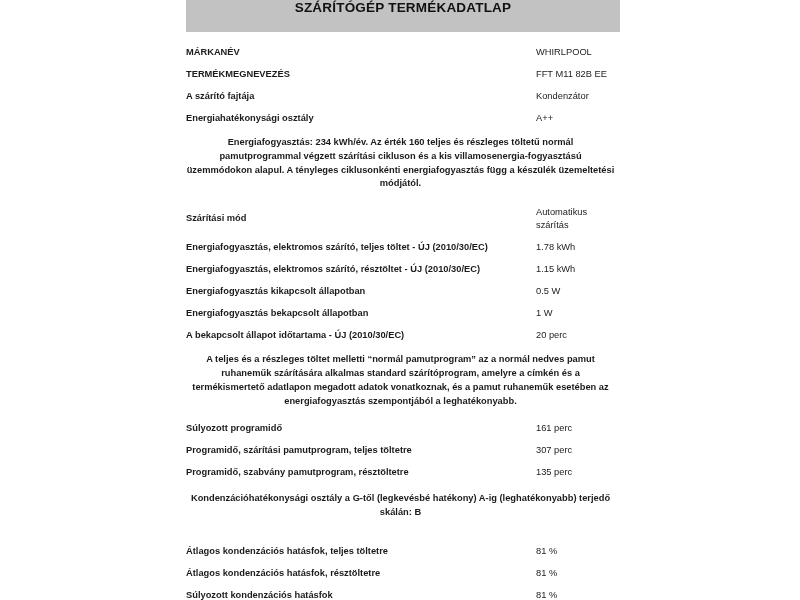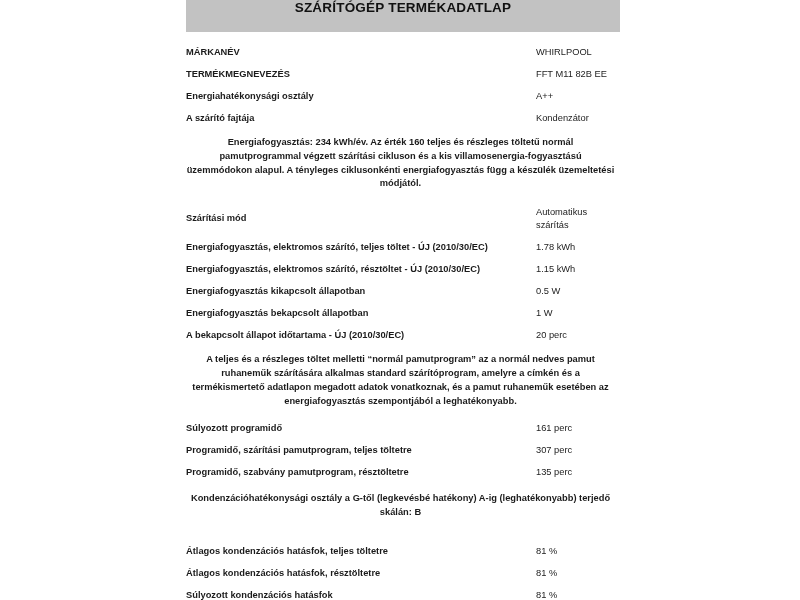--- a/index.html
+++ b/index.html
@@ -97,26 +97,26 @@
   <div class="rows" id="rows-container">
       <div class="row">
         <div class="label">MÁRKANÉV</div>
         <div class="value">WHIRLPOOL</div>
       </div>
       <div class="row">
         <div class="label">TERMÉKMEGNEVEZÉS</div>
         <div class="value">FFT M11 82B EE</div>
       </div>
       <div class="row">
+        <div class="label">A szárító fajtája</div>
+        <div class="value">Kondenzátor</div>
+      </div>
+      <div class="row">
         <div class="label">Energiahatékonysági osztály</div>
         <div class="value">A++</div>
-      </div>
-      <div class="row">
-        <div class="label">A szárító fajtája</div>
-        <div class="value">Kondenzátor</div>
       </div>
       <div class="para">Energiafogyasztás: 234 kWh/év. Az érték 160 teljes és részleges töltetű normál pamutprogrammal végzett szárítási cikluson és a kis villamosenergia-fogyasztású üzemmódokon alapul. A tényleges ciklusonkénti energiafogyasztás függ a készülék üzemeltetési módjától.</div>
       <div class="row tall">
         <div class="label">Szárítási mód</div>
         <div class="value">Automatikus
 szárítás</div>
       </div>
       <div class="row">
         <div class="label">Energiafogyasztás, elektromos szárító, teljes töltet - ÚJ (2010/30/EC)</div>
         <div class="value">1.78 kWh</div>

